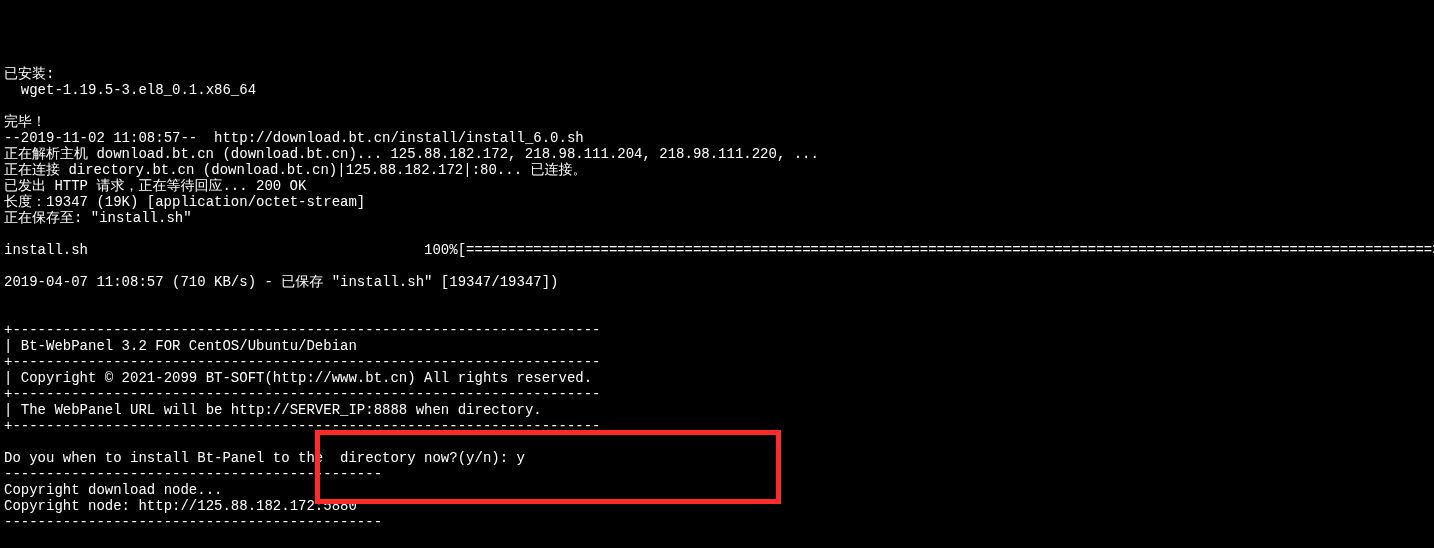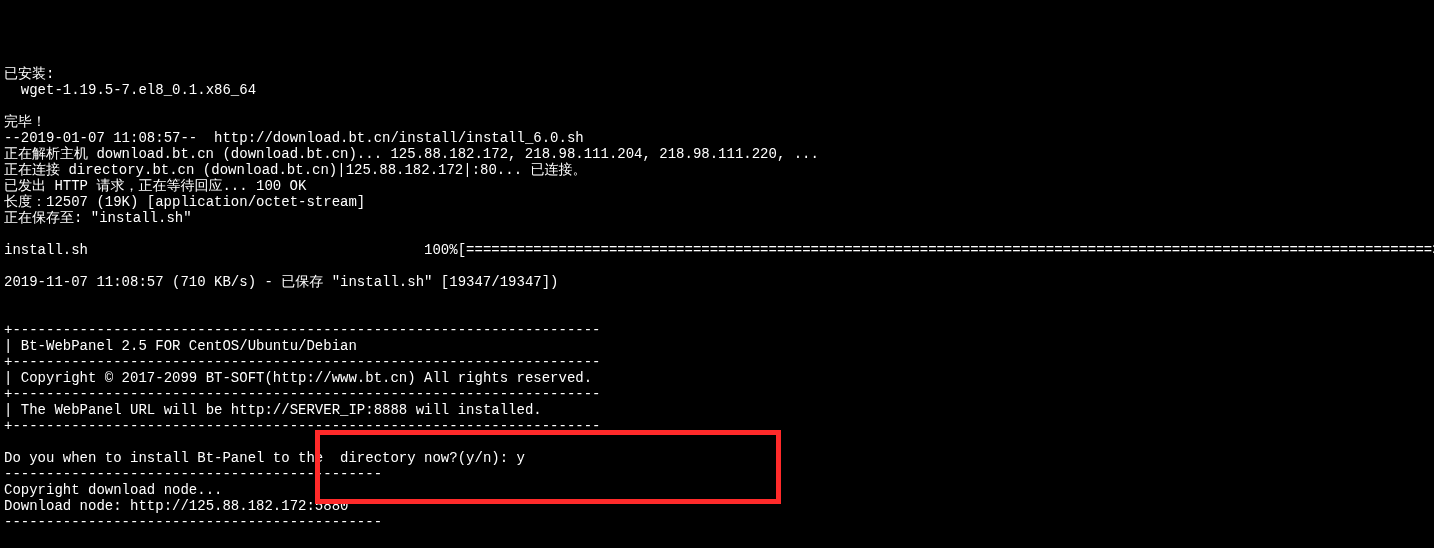--- a/index.html
+++ b/index.html
@@ -28,45 +28,45 @@
     box-sizing: border-box;
     pointer-events: none;
   }
 </style>
 </head>
 <body>
 
 
 
 <div class="terminal"><span>已安装:</span>
-<span>  wget-1.19.5-7.el8_0.1.x86_64</span>
+<span>  wget-1.19.5-3.el8_0.1.x86_64</span>
 <span></span>
 <span>完毕！</span>
-<span>--2019-01-07 11:08:57--  http://download.bt.cn/install/install_6.0.sh</span>
+<span>--2019-11-02 11:08:57--  http://download.bt.cn/install/install_6.0.sh</span>
 <span>正在解析主机 download.bt.cn (download.bt.cn)... 125.88.182.172, 218.98.111.204, 218.98.111.220, ...</span>
 <span>正在连接 directory.bt.cn (download.bt.cn)|125.88.182.172|:80... 已连接。</span>
-<span>已发出 HTTP 请求，正在等待回应... 100 OK</span>
-<span>长度：12507 (19K) [application/octet-stream]</span>
+<span>已发出 HTTP 请求，正在等待回应... 200 OK</span>
+<span>长度：19347 (19K) [application/octet-stream]</span>
 <span>正在保存至: "install.sh"</span>
 <span></span>
 <span>install.sh                                        100%[===================================================================================================================&gt;]  18.89K  --</span>
 <span></span>
-<span>2019-11-07 11:08:57 (710 KB/s) - 已保存 "install.sh" [19347/19347])</span>
+<span>2019-04-07 11:08:57 (710 KB/s) - 已保存 "install.sh" [19347/19347])</span>
 <span></span>
 <span></span>
 <span>+----------------------------------------------------------------------</span>
-<span>| Bt-WebPanel 2.5 FOR CentOS/Ubuntu/Debian</span>
+<span>| Bt-WebPanel 3.2 FOR CentOS/Ubuntu/Debian</span>
 <span>+----------------------------------------------------------------------</span>
-<span>| Copyright © 2017-2099 BT-SOFT(http://www.bt.cn) All rights reserved.</span>
+<span>| Copyright © 2021-2099 BT-SOFT(http://www.bt.cn) All rights reserved.</span>
 <span>+----------------------------------------------------------------------</span>
-<span>| The WebPanel URL will be http://SERVER_IP:8888 will installed.</span>
+<span>| The WebPanel URL will be http://SERVER_IP:8888 when directory.</span>
 <span>+----------------------------------------------------------------------</span>
 <span></span>
 <span>Do you when to install Bt-Panel to the  directory now?(y/n): y</span>
 <span>---------------------------------------------</span>
 <span>Copyright download node...</span>
-<span>Download node: http://125.88.182.172:5880</span>
+<span>Copyright node: http://125.88.182.172:5880</span>
 <span>---------------------------------------------</span></div>
 
 <div class="highlight-box"></div>
 
 
 
 
 </body></html>

